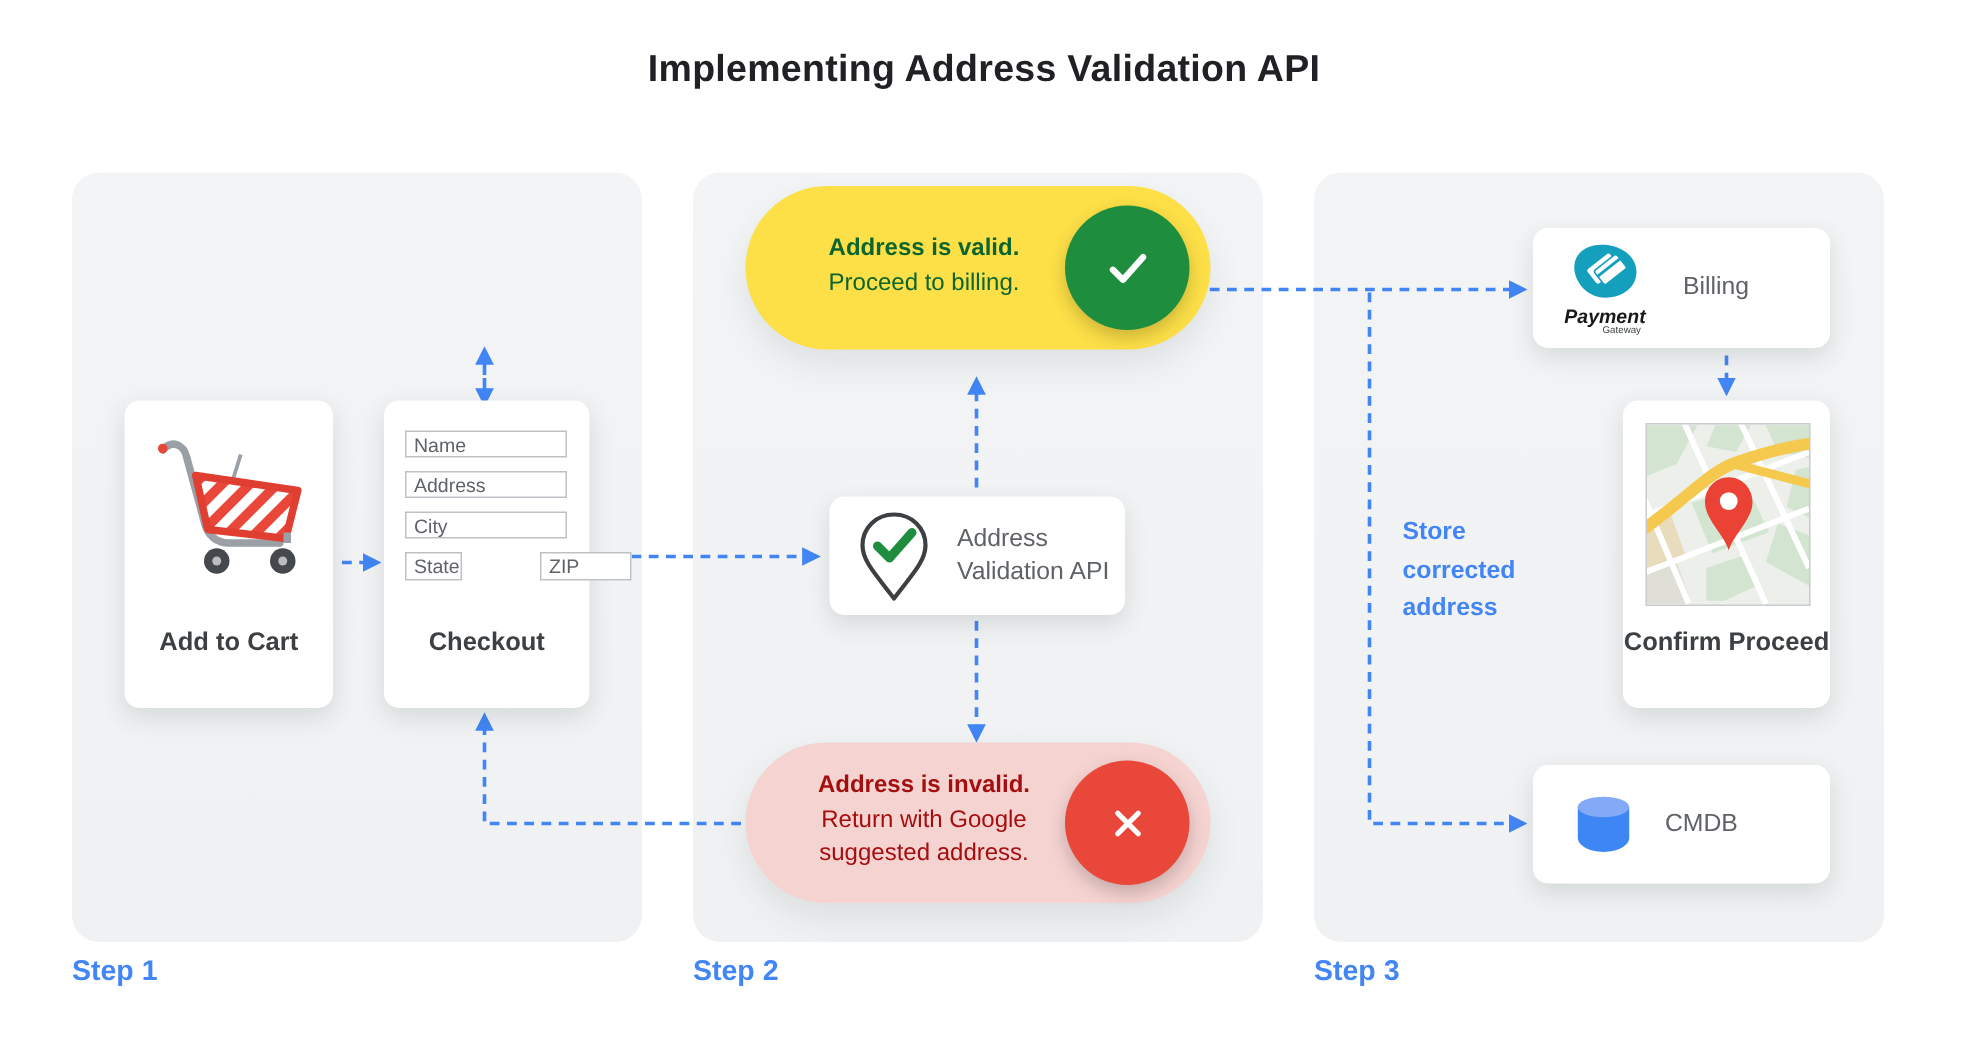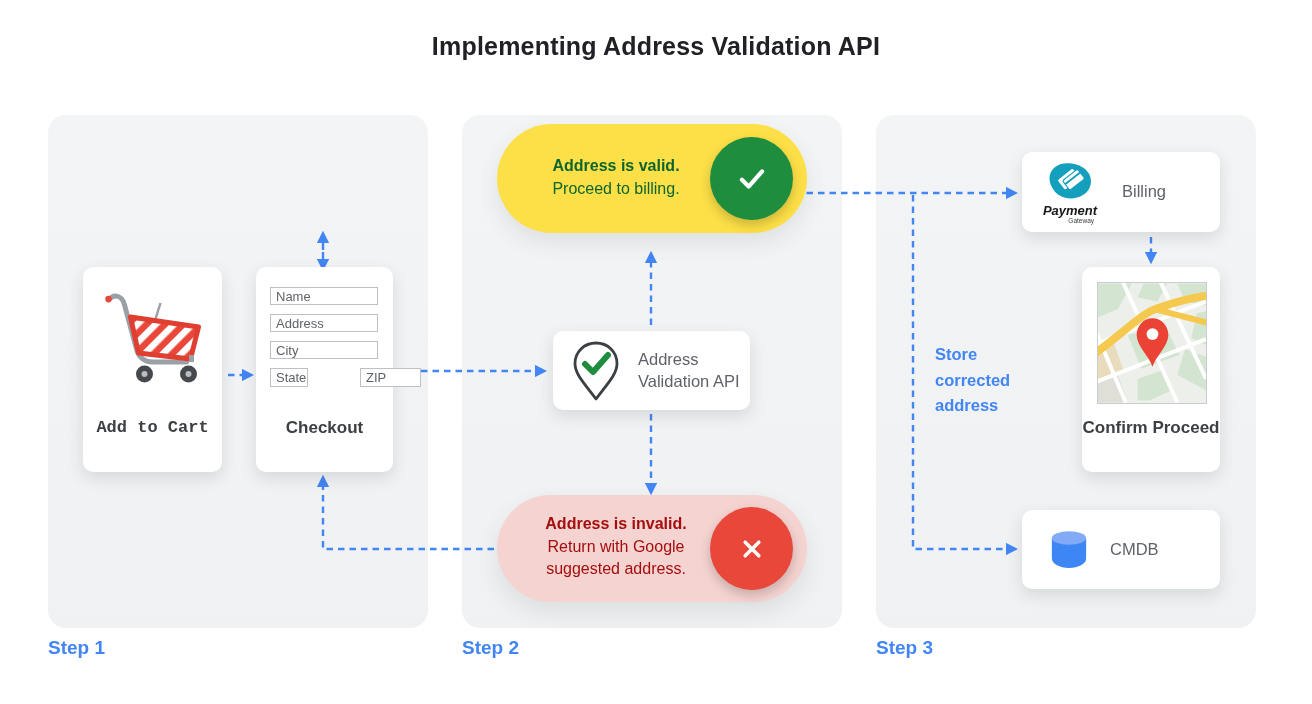--- a/index.html
+++ b/index.html
@@ -92,21 +92,21 @@
       <path d="M651 325 V 262" stroke-dasharray="6.5 5" marker-end="url(#ah)"></path>
       <path d="M651 414 V 484" stroke-dasharray="6.5 5" marker-end="url(#ah)"></path>
       <path d="M494 549 H 323 V 486" stroke-dasharray="6.5 5" marker-end="url(#ah)"></path>
       <path d="M795 193 H 1007" stroke-dasharray="6.5 5" marker-end="url(#ah)"></path>
       <path d="M913 195 V 549 H 1007" stroke-dasharray="6.5 5" marker-end="url(#ah)"></path>
       <path d="M1151 237 V 253" stroke-dasharray="6.5 5" marker-end="url(#ah)"></path>
     </g>
   </svg>
 
 
-  <div class="card" style="left:83px; top:267px; width:139px; height:205px;font-family:Liberation Mono, monospace;">
+  <div class="card" style="left:83px; top:267px; width:139px; height:205px;">
     <span class="icon" style="position:absolute; left:13px; top:20px;">
       <svg width="113" height="104" viewBox="0 0 112 104">
         <defs>
           <pattern id="cartstripe" width="13" height="13" patternUnits="userSpaceOnUse" patternTransform="rotate(45)">
             <rect width="13" height="13" fill="#e8473a"></rect>
             <rect width="6.5" height="13" fill="#ffffff"></rect>
           </pattern>
         </defs>
         <line x1="64" y1="16" x2="59" y2="32" stroke="#9aa0a6" stroke-width="2.5"></line>
         <path d="M12 13 C18 6 26 9 28 18 L40 62 C42 70 48 75 56 75 L90 75" fill="none" stroke="#9aa0a6" stroke-width="5" stroke-linecap="round"></path>

